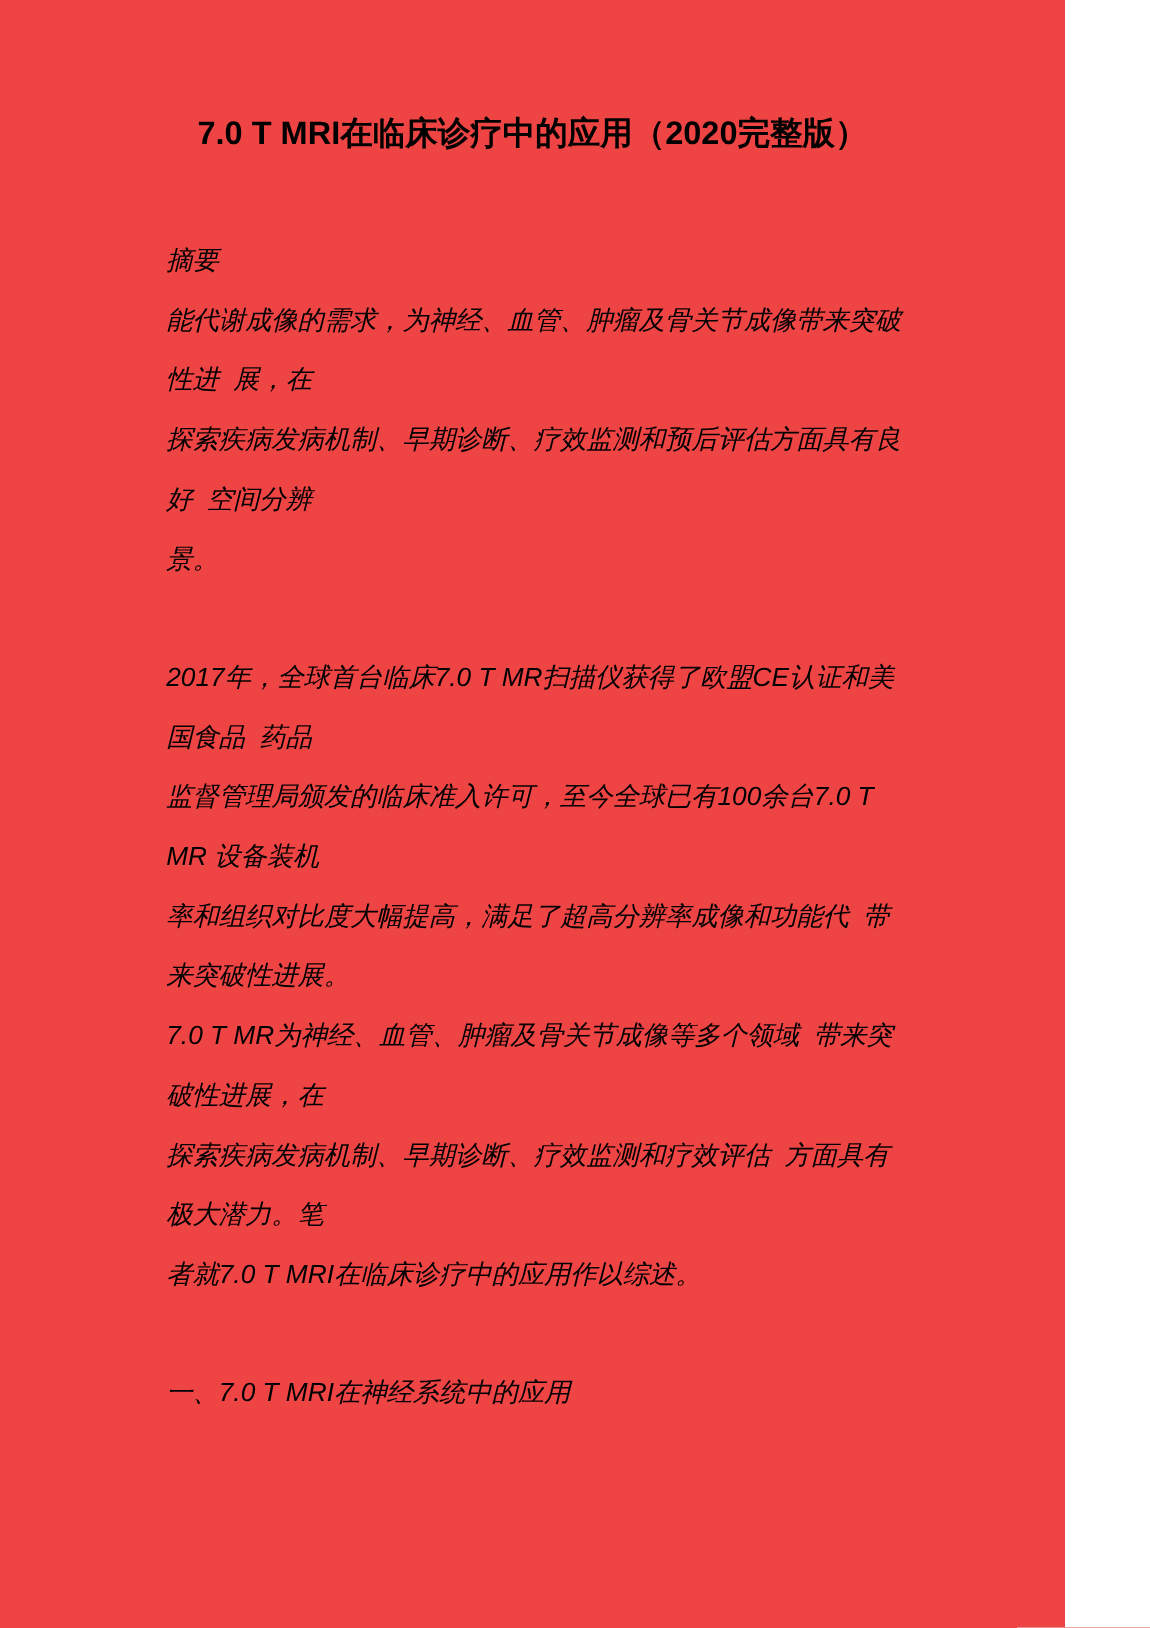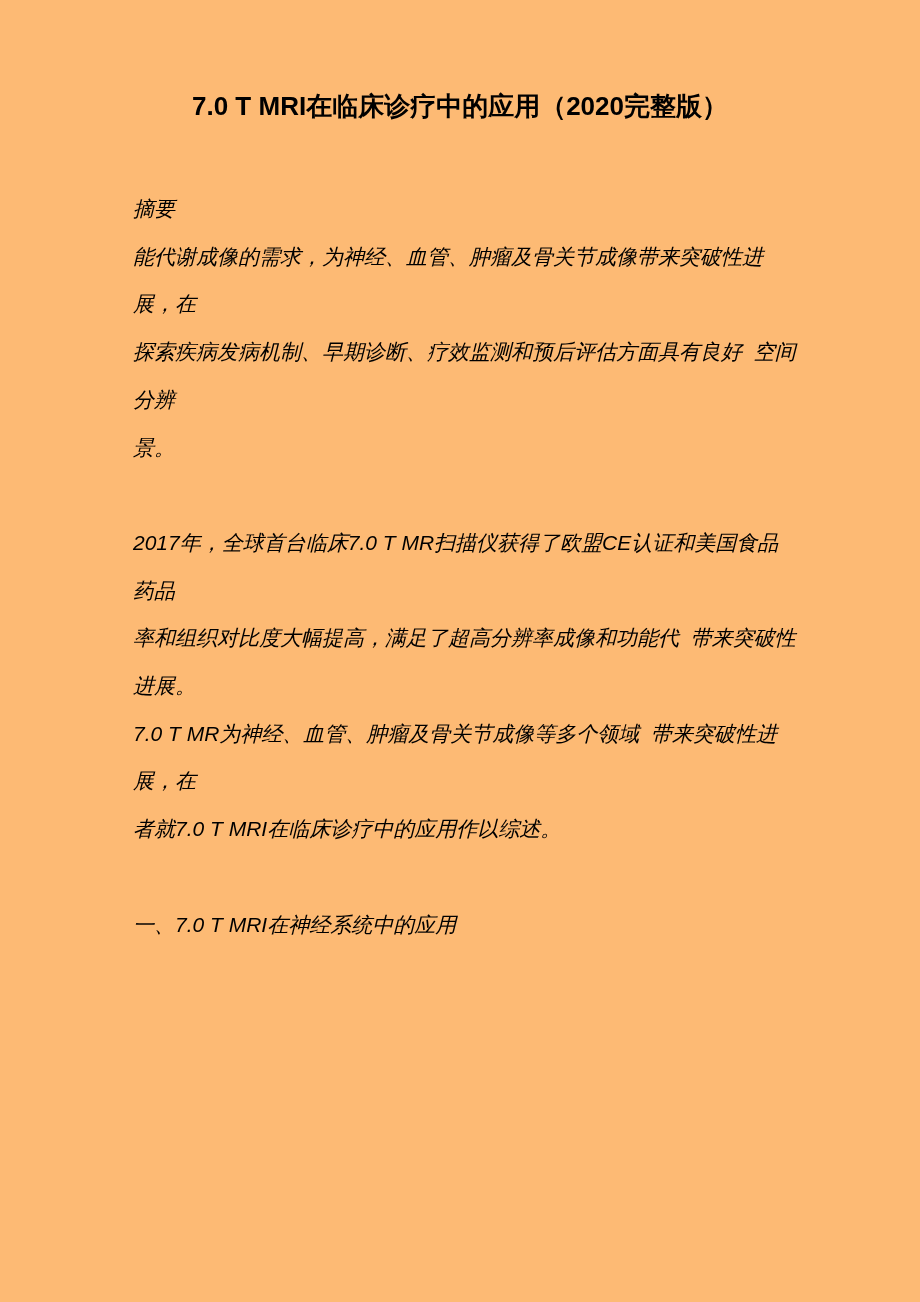--- a/index.html
+++ b/index.html
@@ -9,24 +9,24 @@
   }
   body {
     width: 920px;
     height: 1302px;
     background: #ffffff;
     font-family: "Liberation Sans", "DejaVu Sans", sans-serif;
     color: #000000;
   }
   .page {
     position: relative;
-    width: 920px;
+    width: 852px;
     height: 1302px;
     overflow: hidden;
-    background: #fdba74;
+    background: #ef4444;
     box-sizing: border-box;
   }
   .doc-title {
     margin: 0;
     padding-top: 88px;
     text-align: center;
     font-size: 26px;
     font-weight: 700;
     line-height: 36px;
     color: #000000;
@@ -61,21 +61,23 @@
       <div class="block block-label">
         <div class="line">摘要</div>
       </div>
       <div class="block block-paragraph gap-after">
         <div class="line">能代谢成像的需求，为神经、血管、肿瘤及骨关节成像带来突破性进  展，在</div>
         <div class="line">探索疾病发病机制、早期诊断、疗效监测和预后评估方面具有良好  空间分辨</div>
         <div class="line">景。</div>
       </div>
       <div class="block block-paragraph gap-after">
         <div class="line">2017年，全球首台临床7.0 T MR扫描仪获得了欧盟CE认证和美国食品  药品</div>
+        <div class="line">监督管理局颁发的临床准入许可，至今全球已有100余台7.0 T MR 设备装机</div>
         <div class="line">率和组织对比度大幅提高，满足了超高分辨率成像和功能代  带来突破性进展。</div>
         <div class="line">7.0 T MR为神经、血管、肿瘤及骨关节成像等多个领域  带来突破性进展，在</div>
+        <div class="line">探索疾病发病机制、早期诊断、疗效监测和疗效评估  方面具有极大潜力。笔</div>
         <div class="line">者就7.0 T MRI在临床诊疗中的应用作以综述。</div>
       </div>
       <div class="block block-heading">
         <div class="line">一、7.0 T MRI在神经系统中的应用</div>
       </div>
     </div>
 </div>
 
 </body></html>

